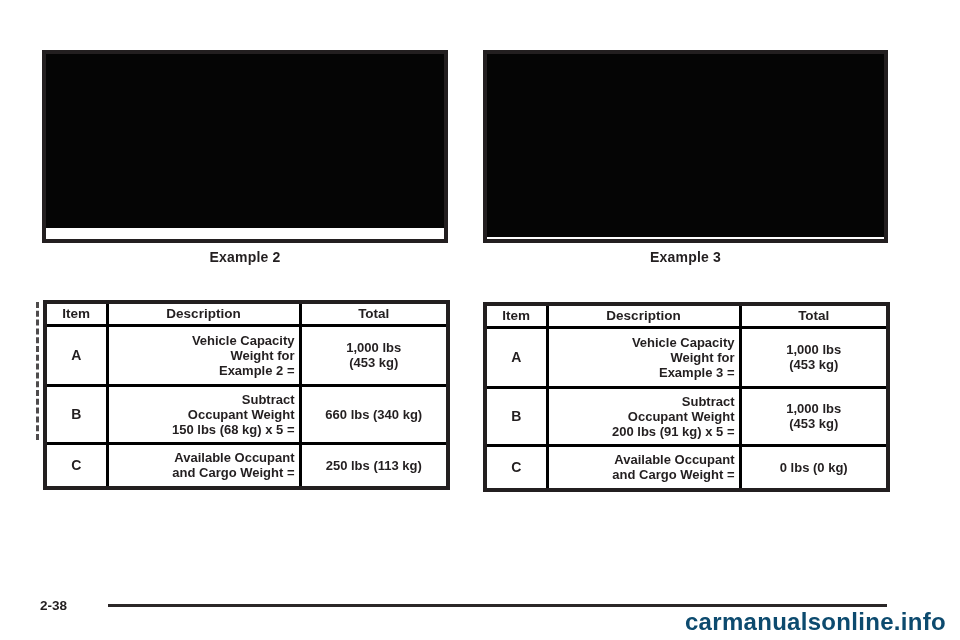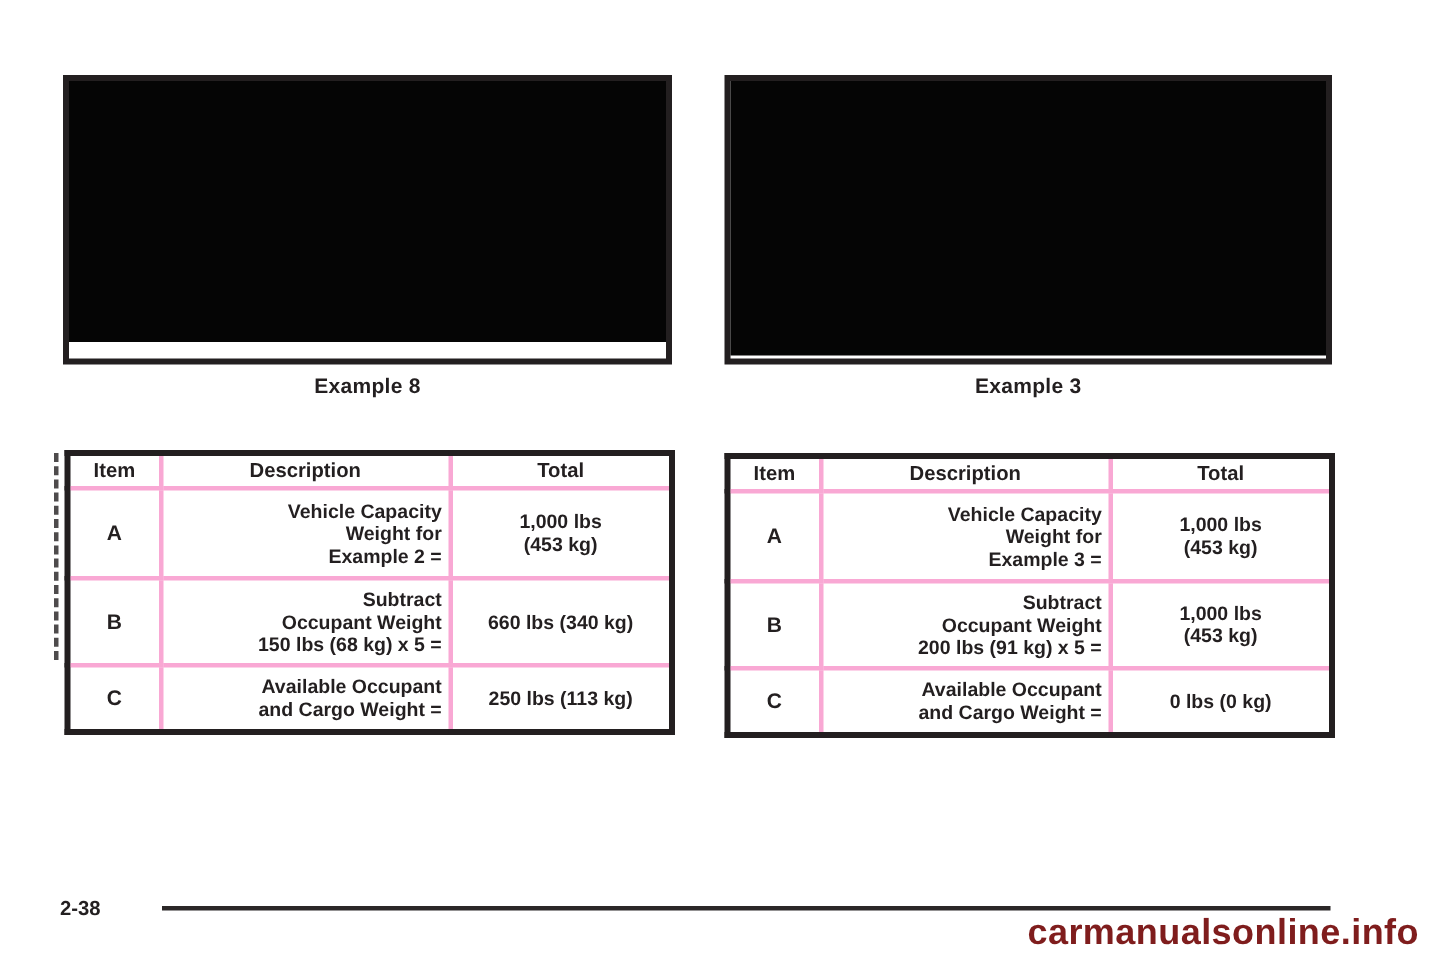--- a/index.html
+++ b/index.html
@@ -34,21 +34,21 @@
   #artifact-figure { left:39px; top:196px; height:46px; border-left-color:#ffffff; opacity:.9; }
   #artifact-table  { left:36px; top:302px; height:138px; opacity:.8; }
   
   table.calc {
     position:absolute; border-collapse:collapse; table-layout:fixed;
     width:403px; font-size:13px; font-weight:bold; line-height:15px;
   }
   #table-left  { left:43px;  top:300px; }
   #table-right { left:483px; top:302px; }
   table.calc th, table.calc td {
-    border:3px solid #f9a8d4; vertical-align:middle;
+    border:3px solid #000000; vertical-align:middle;
   }
   table.calc { border:4px solid #231f20; }
   table.calc th { height:23px; text-align:center; font-size:13.5px; padding:1px 2px; }
   col.c-item  { width:62px; }
   col.c-desc  { width:193px; }
   col.c-total { width:148px; }
   td.item  { text-align:center; font-size:14px; }
   td.desc  { text-align:right; padding:3px 4px 3px 7px; white-space:pre-line; }
   td.total { text-align:center; padding:2px 14px; white-space:pre-line; }
   tr.row-a td { height:60px; }
@@ -64,40 +64,40 @@
   #page-number {
     position:absolute; left:40px; top:598px;
     font-size:13.5px; font-weight:bold;
   }
   #footer-rule {
     position:absolute; left:108px; top:604px;
     width:779px; height:3px; background:#2b2728;
   }
   #watermark {
     position:absolute; right:14px; top:608px;
-    font-size:24px; font-weight:600; color:#7f1d1d;
+    font-size:24px; font-weight:600; color:#0c4a6e;
     letter-spacing:.3px; text-decoration:none;
   }
 </style>
 </head>
 <body>
 
 <div id="page">
 
   <div id="figure-left" class="figure">
     <div class="figure-fill"></div>
   </div>
   <div id="figure-right" class="figure">
     <div class="figure-fill"></div>
   </div>
 
   <div id="artifact-figure" class="scan-dashes"></div>
   <div id="artifact-table" class="scan-dashes"></div>
 
-  <div id="caption-left" class="figure-caption">Example 8</div>
+  <div id="caption-left" class="figure-caption">Example 2</div>
   <div id="caption-right" class="figure-caption">Example 3</div>
 
   <table id="table-left" class="calc">
     <colgroup>
         <col class="c-item">
         <col class="c-desc">
         <col class="c-total">
       </colgroup>
     <tbody>
         <tr>

